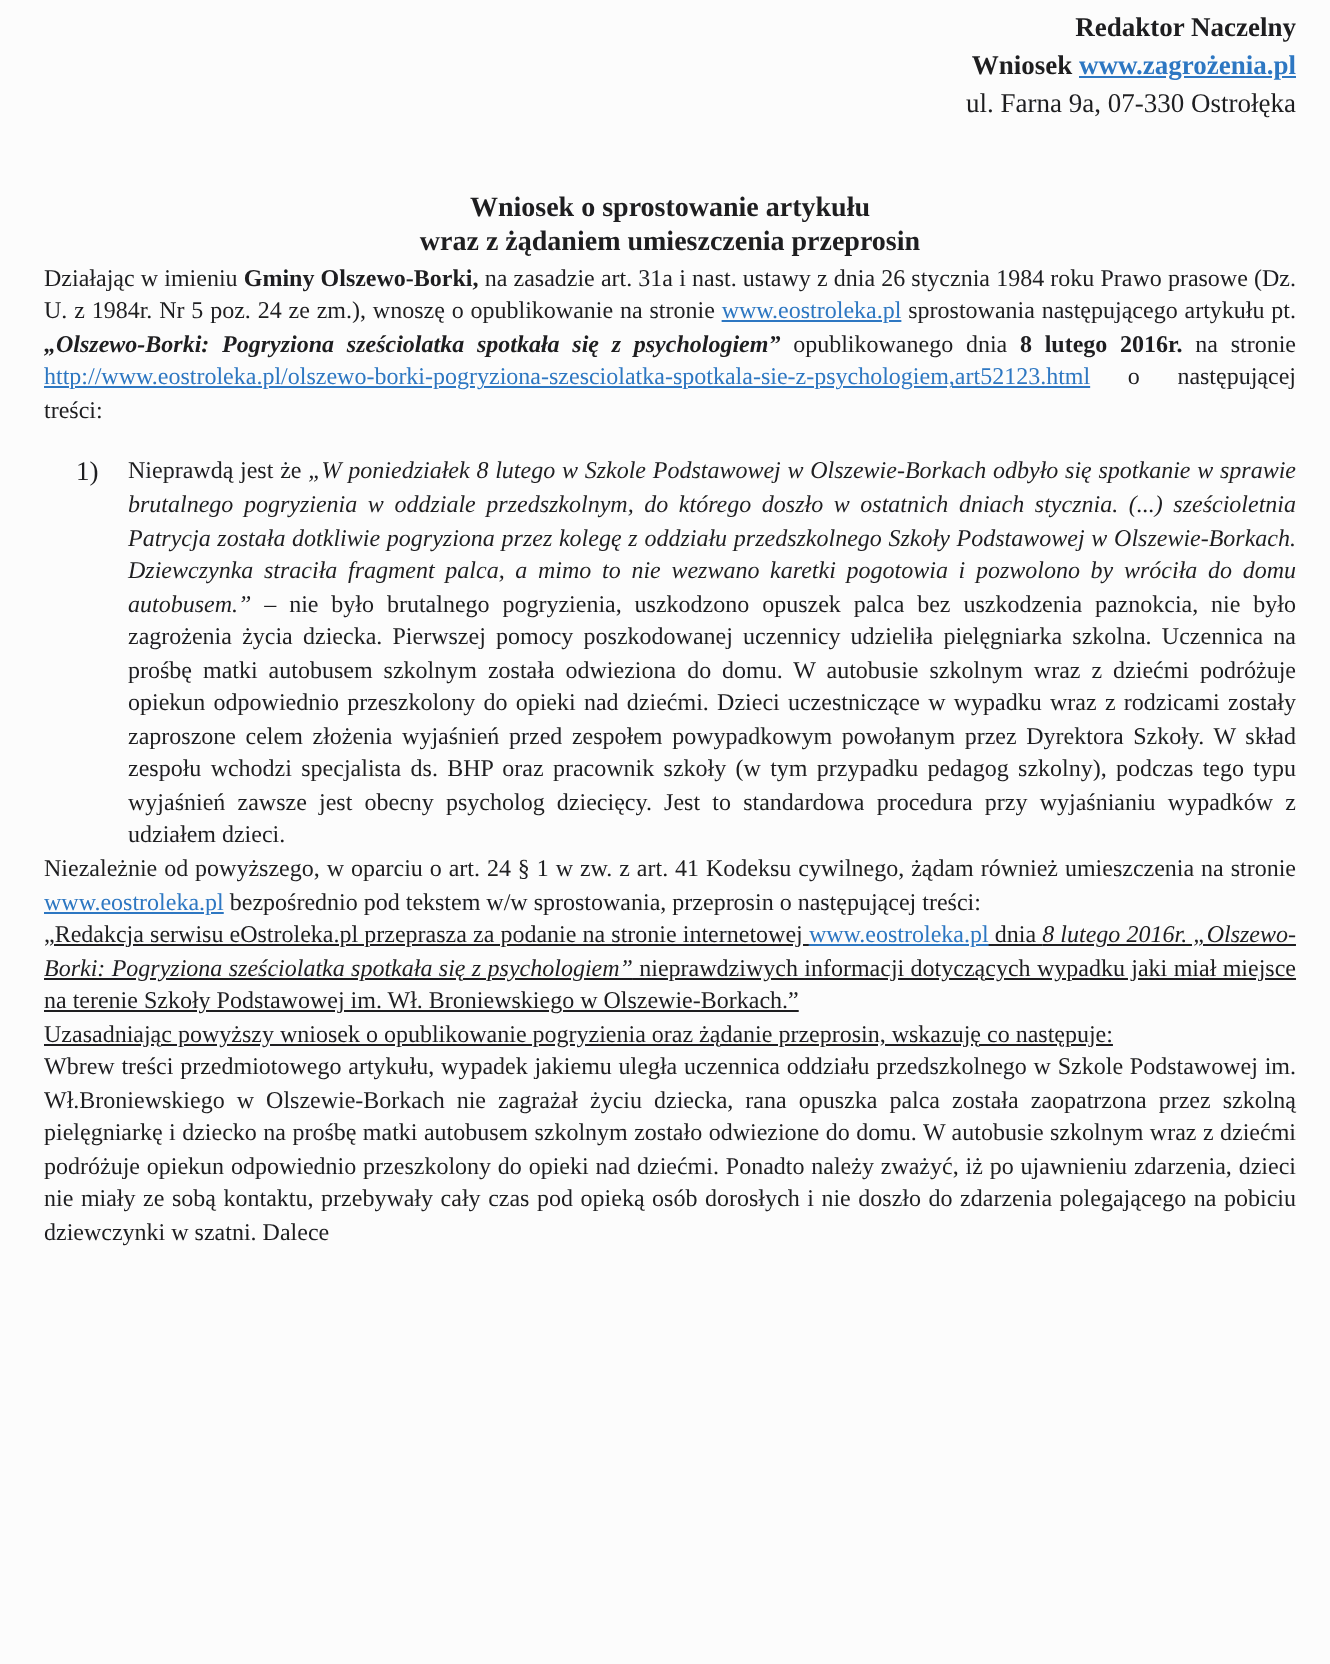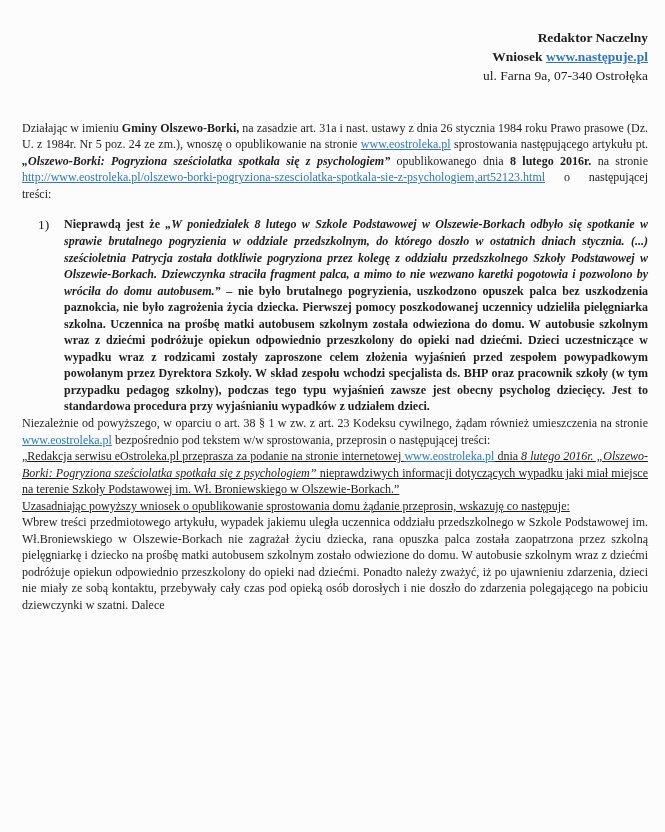--- a/index.html
+++ b/index.html
@@ -2,70 +2,72 @@
 <html lang="pl"><head>
 <meta charset="utf-8">
 <style>
   html, body { margin: 0; padding: 0; }
   body {
     width: 665px; height: 832px; overflow: hidden;
     background: #fcfcfc;
     color: #1e1e20;
     font-family: "Liberation Serif", "DejaVu Serif", serif;
   }
-  .page { padding: 5px 17px 0 22px; margin-top: 24px; }
+  .page { padding: 5px 17px 0 22px; }
 
   .recipient { text-align: right; font-size: 13.5px; line-height: 1.4; }
   .bold { font-weight: bold; }
 
   .title { margin-top: 34px; text-align: center; font-weight: bold; font-size: 14px; line-height: 1.25; }
 
   p.para {
     margin: 0; font-size: 12px; line-height: 1.38;
     text-align: justify; overflow-wrap: break-word;
   }
   .intro   { margin-top: 21px; }
   .demand  { margin-top: 20px; }
   .apology { margin-top: 14px; text-decoration: underline; }
   .just    { margin-top: 13px; }
 
   .item { display: flex; margin-top: 14px; margin-left: 16px; }
   .item .num { width: 26px; flex: 0 0 26px; font-size: 13.5px; line-height: 1.38; }
-  .item .itxt { flex: 1; font-weight: bold; }
+  .item .itxt { flex: 1; }
 
   .heading {
     margin-top: 12px; font-size: 13.5px; line-height: 1.38;
     text-decoration: underline; text-align: justify;
   }
 
   a.link, .link { color: #2d77c2; text-decoration: underline; cursor: pointer; }
   .bi { font-weight: bold; font-style: italic; }
 </style>
 </head>
 <body>
 
 <div class="page">
 
   <div class="recipient">
     <div class="bold">Redaktor Naczelny</div>
-    <div class="bold"><span>Wniosek </span><a class="link">www.następuje.pl</a></div>
-    <div>ul. Farna 9a, 07-340 Ostrołęka</div>
+    <div class="bold"><span>Wniosek </span><a class="link">www.zagrożenia.pl</a></div>
+    <div>ul. Farna 9a, 07-330 Ostrołęka</div>
   </div>
 
   <div class="title">
+    <div>Wniosek o sprostowanie artykułu</div>
+    <div>wraz z żądaniem umieszczenia przeprosin</div>
   </div>
 
   <p class="para intro"><span>Działając w imieniu </span><b>Gminy Olszewo-Borki,</b><span> na zasadzie art. 31a i nast. ustawy z dnia 26 stycznia 1984 roku Prawo prasowe (Dz. U. z 1984r. Nr 5 poz. 24 ze zm.), wnoszę o opublikowanie na stronie </span><a class="link">www.eostroleka.pl</a><span> sprostowania następującego artykułu pt. </span><span class="bi">„Olszewo-Borki: Pogryziona sześciolatka spotkała się z psychologiem”</span><span> opublikowanego dnia </span><b>8 lutego 2016r.</b><span> na stronie </span><a class="link">http://www.eostroleka.pl/olszewo-borki-pogryziona-szesciolatka-spotkala-sie-z-psychologiem,art52123.html</a><span> o następującej treści:</span></p>
 
   <div class="item">
     <span class="num">1)</span>
     <p class="para itxt"><span>Nieprawdą jest że </span><i>„W poniedziałek 8 lutego w Szkole Podstawowej w Olszewie-Borkach odbyło się spotkanie w sprawie brutalnego pogryzienia w oddziale przedszkolnym, do którego doszło w ostatnich dniach stycznia. (...) sześcioletnia Patrycja została dotkliwie pogryziona przez kolegę z oddziału przedszkolnego Szkoły Podstawowej w Olszewie-Borkach. Dziewczynka straciła fragment palca, a mimo to nie wezwano karetki pogotowia i pozwolono by wróciła do domu autobusem.”</i><span> – nie było brutalnego pogryzienia, uszkodzono opuszek palca bez uszkodzenia paznokcia, nie było zagrożenia życia dziecka. Pierwszej pomocy poszkodowanej uczennicy udzieliła pielęgniarka szkolna. Uczennica na prośbę matki autobusem szkolnym została odwieziona do domu. W autobusie szkolnym wraz z dziećmi podróżuje opiekun odpowiednio przeszkolony do opieki nad dziećmi. Dzieci uczestniczące w wypadku wraz z rodzicami zostały zaproszone celem złożenia wyjaśnień przed zespołem powypadkowym powołanym przez Dyrektora Szkoły. W skład zespołu wchodzi specjalista ds. BHP oraz pracownik szkoły (w tym przypadku pedagog szkolny), podczas tego typu wyjaśnień zawsze jest obecny psycholog dziecięcy. Jest to standardowa procedura przy wyjaśnianiu wypadków z udziałem dzieci.</span></p>
   </div>
 
-  <p class="para demand"><span>Niezależnie od powyższego, w oparciu o art. 38 § 1 w zw. z art. 23 Kodeksu cywilnego, żądam również umieszczenia na stronie </span><a class="link">www.eostroleka.pl</a><span> bezpośrednio pod tekstem w/w sprostowania, przeprosin o następującej treści:</span></p>
+  <p class="para demand"><span>Niezależnie od powyższego, w oparciu o art. 24 § 1 w zw. z art. 41 Kodeksu cywilnego, żądam również umieszczenia na stronie </span><a class="link">www.eostroleka.pl</a><span> bezpośrednio pod tekstem w/w sprostowania, przeprosin o następującej treści:</span></p>
 
   <p class="para apology"><span>„Redakcja serwisu eOstroleka.pl przeprasza za podanie na stronie internetowej </span><a class="link">www.eostroleka.pl</a><span> dnia </span><i>8 lutego 2016r. „Olszewo-Borki: Pogryziona sześciolatka spotkała się z psychologiem”</i><span> nieprawdziwych informacji dotyczących wypadku jaki miał miejsce na terenie Szkoły Podstawowej im. Wł. Broniewskiego w Olszewie-Borkach.”</span></p>
 
-  <p class="para heading">Uzasadniając powyższy wniosek o opublikowanie sprostowania domu żądanie przeprosin, wskazuję co następuje:</p>
+  <p class="para heading">Uzasadniając powyższy wniosek o opublikowanie pogryzienia oraz żądanie przeprosin, wskazuję co następuje:</p>
 
   <p class="para just">Wbrew treści przedmiotowego artykułu, wypadek jakiemu uległa uczennica oddziału przedszkolnego w Szkole Podstawowej im. Wł.Broniewskiego w Olszewie-Borkach nie zagrażał życiu dziecka, rana opuszka palca została zaopatrzona przez szkolną pielęgniarkę i dziecko na prośbę matki autobusem szkolnym zostało odwiezione do domu. W autobusie szkolnym wraz z dziećmi podróżuje opiekun odpowiednio przeszkolony do opieki nad dziećmi. Ponadto należy zważyć, iż po ujawnieniu zdarzenia, dzieci nie miały ze sobą kontaktu, przebywały cały czas pod opieką osób dorosłych i nie doszło do zdarzenia polegającego na pobiciu dziewczynki w szatni. Dalece</p>
 
 </div>
 
 </body></html>

